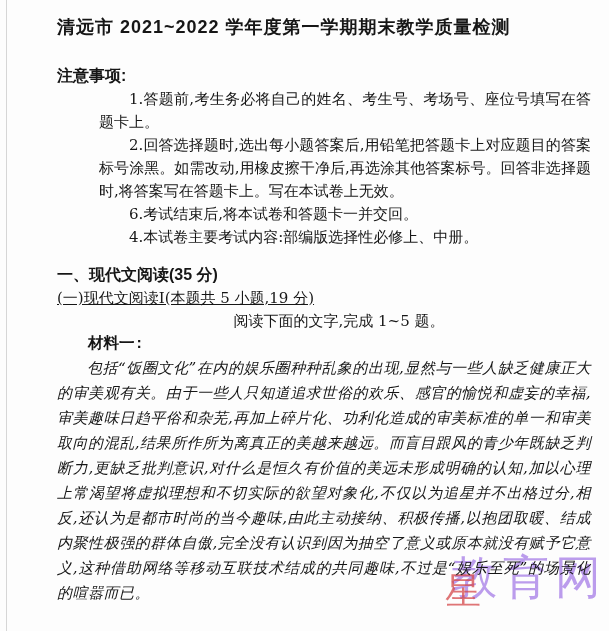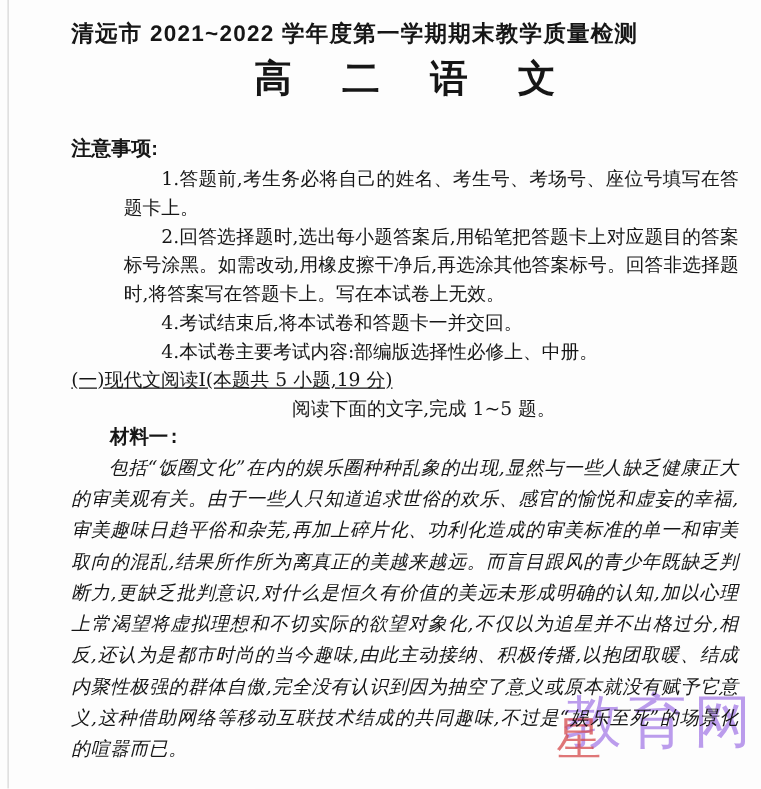--- a/index.html
+++ b/index.html
@@ -124,28 +124,28 @@
   <div class="edge-line"></div>
 
   <div class="watermark">
     <span class="wm-gray">教育网</span>
     <span class="wm-red">星</span>
   </div>
 
   <div class="content">
 
     <div class="exam-title">清远市 2021~2022 学年度第一学期期末教学质量检测</div>
-    <div class="exam-subject">高 二 语 文</div>
 
     <div class="notice-heading">注意事项:</div>
     <div class="notice-item">1.答题前,考生务必将自己的姓名、考生号、考场号、座位号填写在答题卡上。</div>
     <div class="notice-item">2.回答选择题时,选出每小题答案后,用铅笔把答题卡上对应题目的答案标号涂黑。如需改动,用橡皮擦干净后,再选涂其他答案标号。回答非选择题时,将答案写在答题卡上。写在本试卷上无效。</div>
-    <div class="notice-item">4.考试结束后,将本试卷和答题卡一并交回。</div>
+    <div class="notice-item">6.考试结束后,将本试卷和答题卡一并交回。</div>
     <div class="notice-item">4.本试卷主要考试内容:部编版选择性必修上、中册。</div>
 
+    <div class="section-heading">一、现代文阅读(35 分)</div>
     <div class="section-subheading">(一)现代文阅读Ⅰ(本题共 5 小题,19 分)</div>
     <div class="section-instruction">阅读下面的文字,完成 1~5 题。</div>
     <div class="material-label">材料一:</div>
 
     <p class="body-paragraph">包括“饭圈文化”在内的娱乐圈种种乱象的出现,显然与一些人缺乏健康正大的审美观有关。由于一些人只知道追求世俗的欢乐、感官的愉悦和虚妄的幸福,审美趣味日趋平俗和杂芜,再加上碎片化、功利化造成的审美标准的单一和审美取向的混乱,结果所作所为离真正的美越来越远。而盲目跟风的青少年既缺乏判断力,更缺乏批判意识,对什么是恒久有价值的美远未形成明确的认知,加以心理上常渴望将虚拟理想和不切实际的欲望对象化,不仅以为追星并不出格过分,相反,还认为是都市时尚的当今趣味,由此主动接纳、积极传播,以抱团取暖、结成内聚性极强的群体自傲,完全没有认识到因为抽空了意义或原本就没有赋予它意义,这种借助网络等移动互联技术结成的共同趣味,不过是“娱乐至死”的场景化的喧嚣而已。</p>
 
   </div>
 </div>
 
 </body></html>

